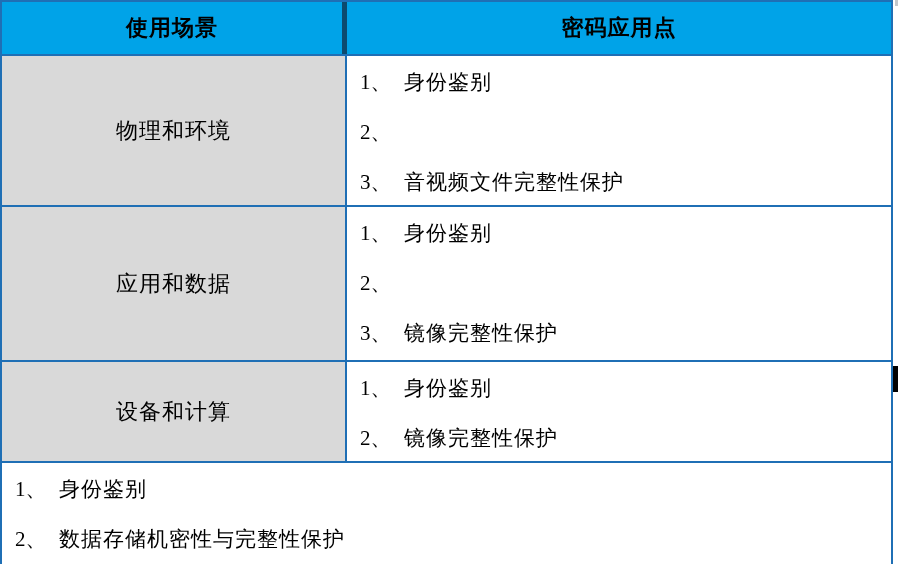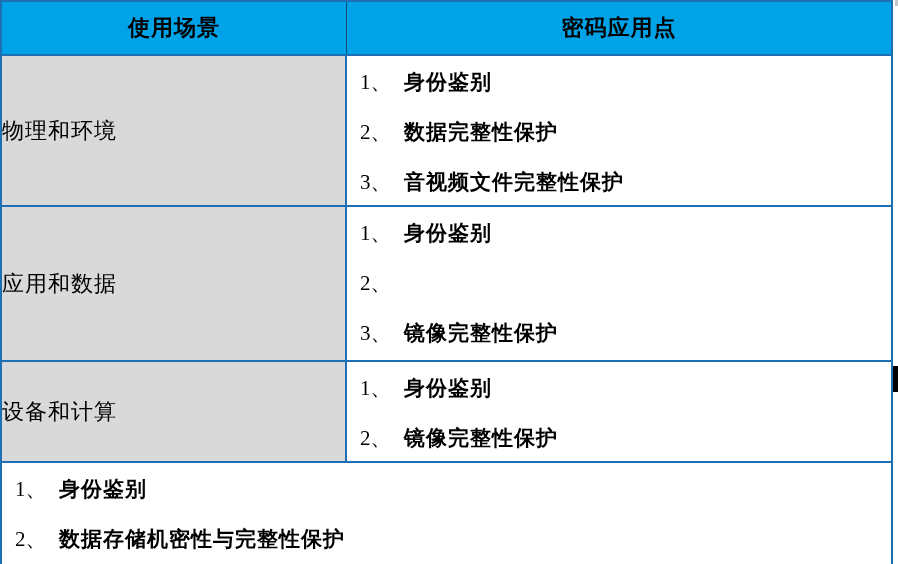--- a/index.html
+++ b/index.html
@@ -37,39 +37,40 @@
   .th {
     background: #00A3E8;
     display: flex;
     align-items: center;
     justify-content: center;
     font-weight: bold;
     font-size: 22px;
     letter-spacing: 1px;
   }
   .th-left {
-    border-right: 1px solid #0c4a6e;
+    border-right: 5px solid #0c4a6e;
     box-sizing: border-box;
   }
   .tr {
     display: grid;
     grid-template-columns: 345px 1fr;
     box-sizing: border-box;
     border-bottom: 2px solid #1F6FB5;
   }
   .tr:nth-of-type(1) { height: 151px; }
   .tr:nth-of-type(2) { height: 155px; }
   .tr:nth-of-type(3) { height: 101px; }
   .tr:nth-of-type(4) { height: 101px; border-bottom: none; }
   .td-scenario {
     background: #D9D9D9;
     border-right: 2px solid #1F6FB5;
     box-sizing: border-box;
     display: flex;
     align-items: center;
+    justify-content: center;
     font-size: 22px;
     letter-spacing: 1px;
   }
   .td-items {
     background: #ffffff;
     padding: 1px 0 0 13px;
     box-sizing: border-box;
     overflow: hidden;
   }
   .item {
@@ -78,21 +79,20 @@
     align-items: center;
     font-size: 21px;
   }
   .item-num {
     display: inline-block;
     min-width: 32px;
     margin-right: 12px;
   }
   .item-text {
     letter-spacing: 1px;
-    font-weight: bold;
   }
   .caret {
     position: absolute;
     left: 893px;
     top: 366px;
     width: 5px;
     height: 26px;
     background: #000000;
   }
   .corner-mark {
@@ -121,21 +121,20 @@
     <div class="td-scenario">
       <span class="scenario-label">物理和环境</span>
     </div>
     <div class="td-items">
             <div class="item">
     <span class="item-num">1、</span>
     <span class="item-text">身份鉴别</span>
   </div>
             <div class="item">
     <span class="item-num">2、</span>
-    <span class="item-text">数据完整性保护</span>
   </div>
             <div class="item">
     <span class="item-num">3、</span>
     <span class="item-text">音视频文件完整性保护</span>
   </div>
           </div>
   </div>
         <div class="tr">
     <div class="td-scenario">
       <span class="scenario-label">应用和数据</span>

